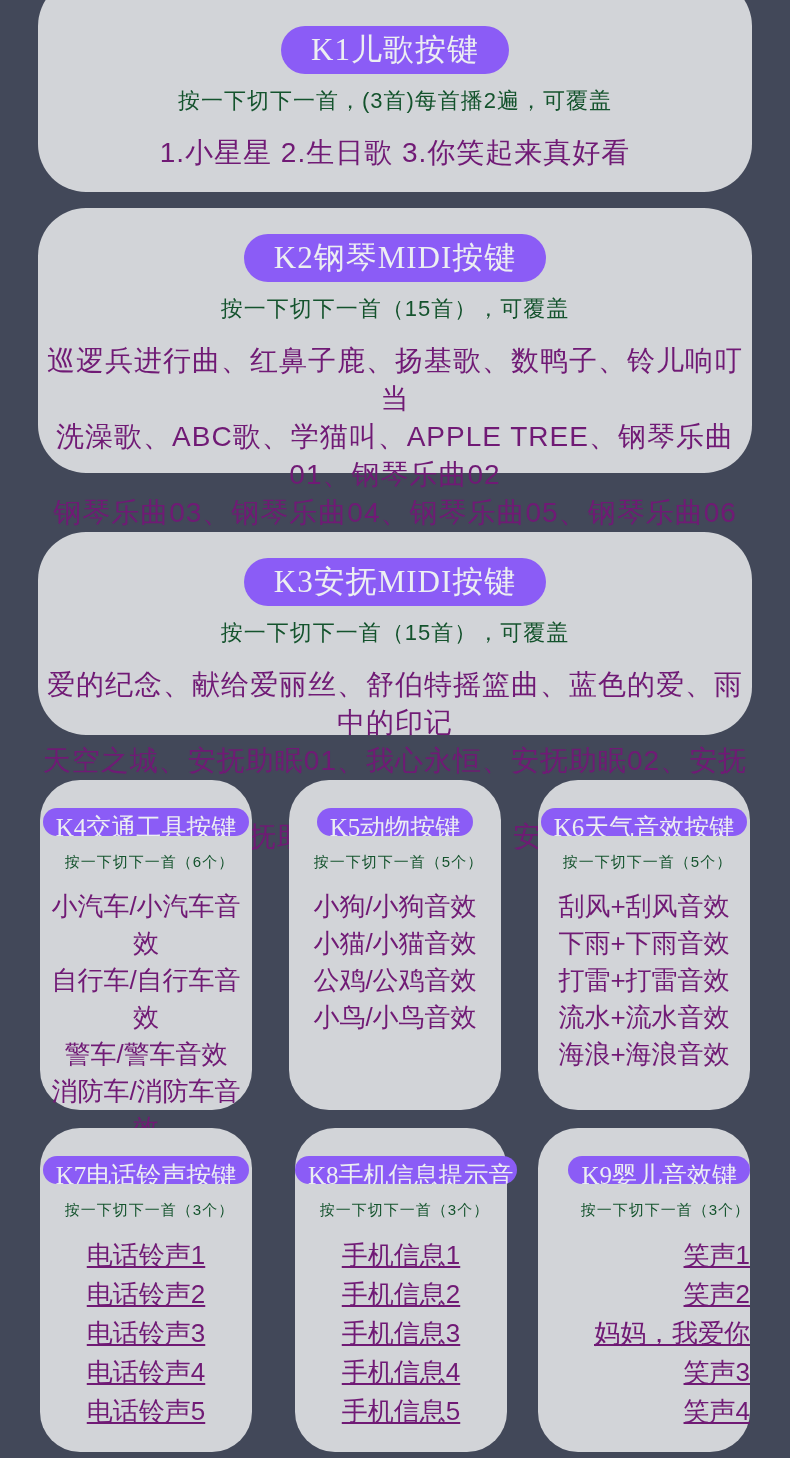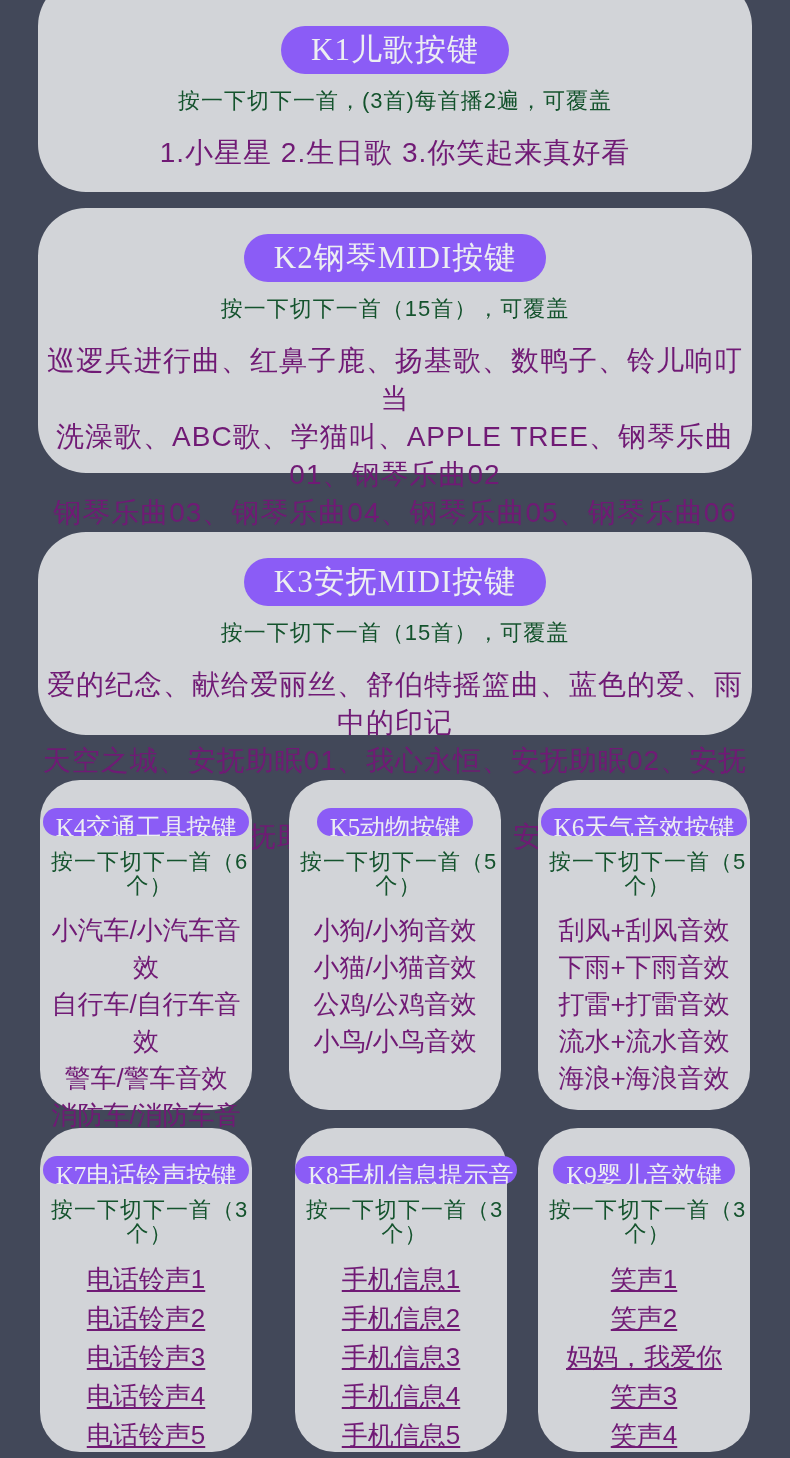--- a/index.html
+++ b/index.html
@@ -36,35 +36,35 @@
     font-size:25px;
     border-radius:21px;
     max-width:196px;
     overflow:hidden;
   }
   .subtitle{
     color:#14532d;
     letter-spacing:1px;
   }
   .large .subtitle{margin-top:14px;font-size:22px;line-height:26px;}
-  .small .subtitle{margin-top:10px;font-size:22px;line-height:24px;margin-left:7px;}
+  .small .subtitle{margin-top:10px;font-size:15px;line-height:24px;margin-left:7px;}
   .lines{color:#701a75;}
   .large .lines{margin-top:20px;font-size:28px;line-height:38px;letter-spacing:1px;}
   .small .lines{margin-top:14px;font-size:26px;line-height:37px;}
   .rowB .lines{line-height:39px;text-decoration:underline;}
   
   #k1{left:38px;top:-22px;width:714px;height:214px;padding-top:48px;}
   #k2{left:38px;top:208px;width:714px;height:265px;padding-top:26px;}
   #k3{left:38px;top:492px;width:714px;height:203px;padding-top:26px;margin-top:40px;}
   
   #k4,#k5,#k6{top:780px;width:212px;height:330px;padding-top:28px;}
   #k4{left:40px;} #k5{left:289px;} #k6{left:538px;}
   
   #k7,#k8,#k9{top:1128px;width:212px;height:324px;padding-top:28px;}
-  #k7{left:40px;} #k8{left:295px;} #k9{left:538px;}
+  #k7{left:40px;} #k8{left:295px;} #k9{left:538px;text-align:right;}
 </style>
 </head>
 <body>
 
 <section id="k1" class="card large">
   <div class="badge">K1儿歌按键</div>
   <div class="subtitle">按一下切下一首，(3首)每首播2遍，可覆盖</div>
   <div class="lines">
     <div>1.小星星 2.生日歌 3.你笑起来真好看</div>
   </div>

